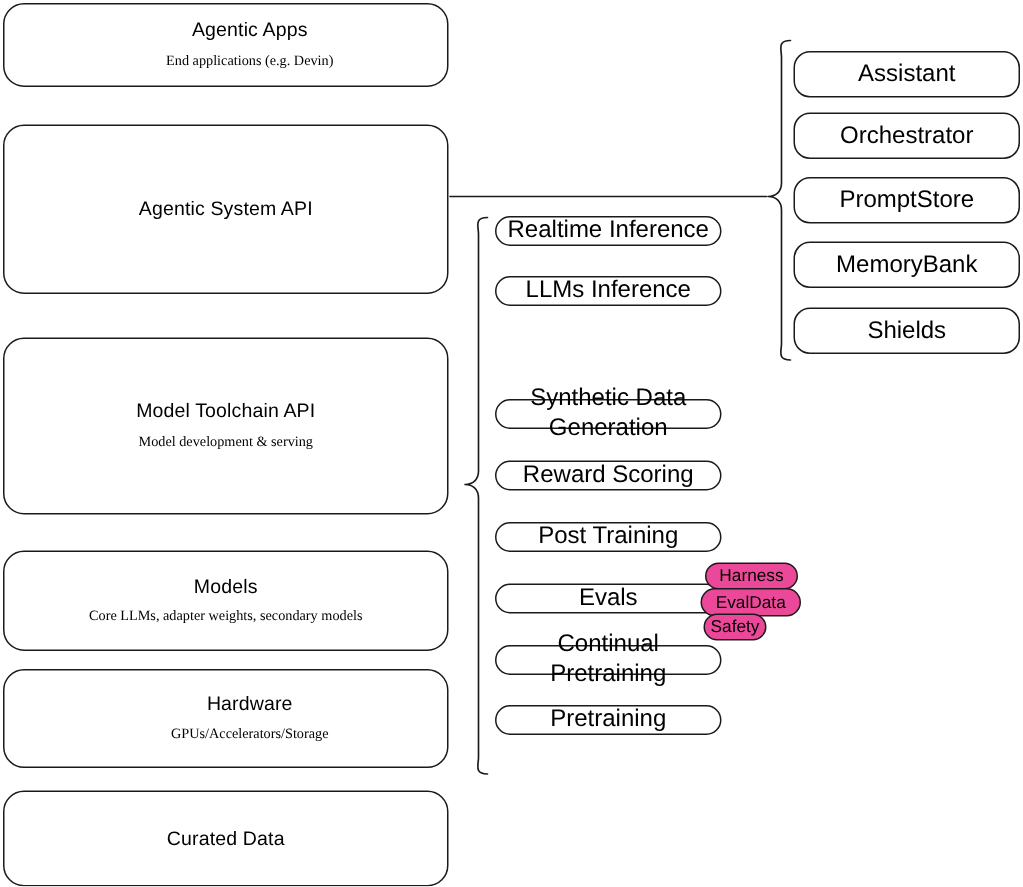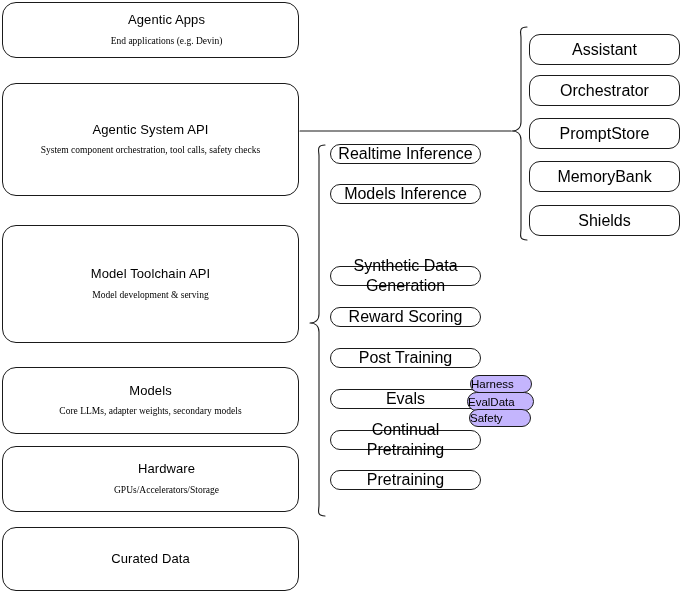--- a/index.html
+++ b/index.html
@@ -67,26 +67,27 @@
   .chip-right {
     left: 529px;
     width: 151px;
     height: 31px;
   }
 
   
   .badge {
     position: absolute;
     box-sizing: border-box;
-    background: #c4b5fd;
+    background: #ec4899;
     border: 1px solid #1a1a1a;
     border-radius: 10px;
     font-size: 11.5px;
     display: flex;
     align-items: center;
+    justify-content: center;
     color: #000000;
     z-index: 5;
   }
 
   
   svg.wires {
     position: absolute;
     left: 0;
     top: 0;
     width: 682px;
@@ -128,21 +129,20 @@
              C 319 510 316 516 325 516"></path>
   </svg>
 
   <div class="node layer" style="top:2px;height:56px;padding-left:32px;">
     <div class="title">Agentic Apps</div>
     <div class="subtitle">End applications (e.g. Devin)</div>
   </div>
 
   <div class="node layer" style="top:83px;height:113px;">
     <div class="title">Agentic System API</div>
-    <div class="subtitle">System component orchestration, tool calls, safety checks</div>
   </div>
 
   <div class="node layer" style="top:225px;height:118px;">
     <div class="title">Model Toolchain API</div>
     <div class="subtitle">Model development &amp; serving</div>
   </div>
 
   <div class="node layer" style="top:367px;height:67px;">
     <div class="title">Models</div>
     <div class="subtitle">Core LLMs, adapter weights, secondary models</div>
@@ -154,21 +154,21 @@
   </div>
 
   <div class="node layer" style="top:527px;height:64px;">
     <div class="title">Curated Data</div>
   </div>
 
   <div class="node chip chip-mid" style="top:144px;">
     <span>Realtime Inference</span>
   </div>
   <div class="node chip chip-mid" style="top:184px;">
-    <span>Models Inference</span>
+    <span>LLMs Inference</span>
   </div>
   <div class="node chip chip-mid" style="top:266px;">
     <span>Synthetic Data Generation</span>
   </div>
   <div class="node chip chip-mid" style="top:307px;">
     <span>Reward Scoring</span>
   </div>
   <div class="node chip chip-mid" style="top:348px;">
     <span>Post Training</span>
   </div>
@@ -181,21 +181,21 @@
   <div class="node chip chip-mid" style="top:470px;">
     <span>Pretraining</span>
   </div>
 
   <div class="badge" style="left:470px;top:375px;width:62px;height:18px;">
     <span>Harness</span>
   </div>
   <div class="badge" style="left:467px;top:392px;width:67px;height:19px;">
     <span>EvalData</span>
   </div>
-  <div class="badge" style="left:469px;top:409px;width:62px;height:18px;">
+  <div class="badge" style="left:469px;top:409px;width:42px;height:18px;">
     <span>Safety</span>
   </div>
 
   <div class="node chip chip-right" style="top:34px;">
     <span>Assistant</span>
   </div>
   <div class="node chip chip-right" style="top:75px;">
     <span>Orchestrator</span>
   </div>
   <div class="node chip chip-right" style="top:118px;">

